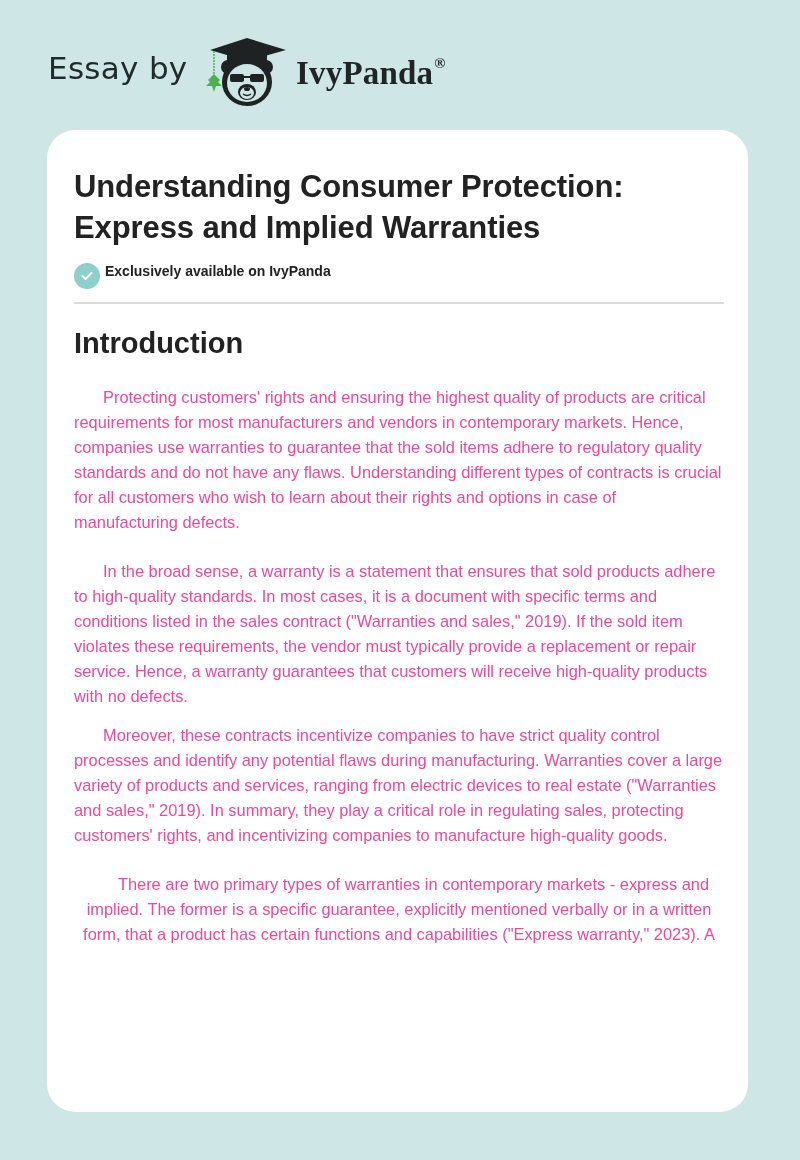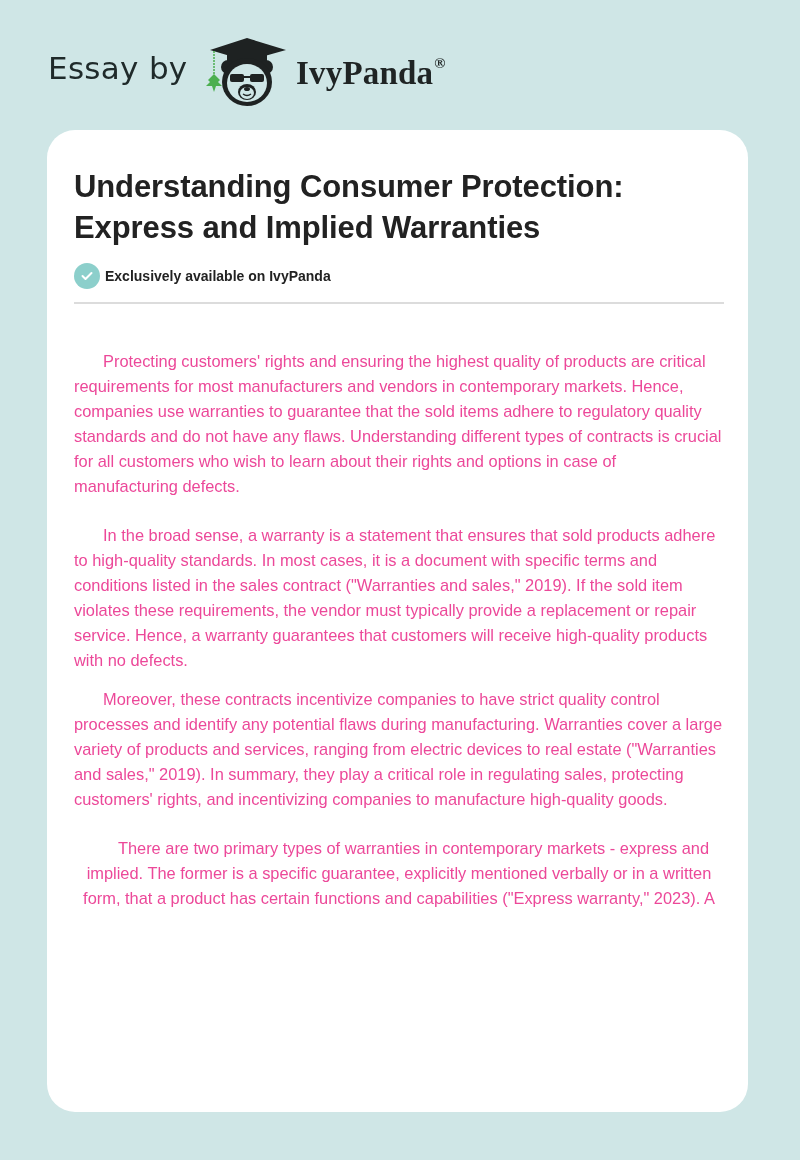--- a/index.html
+++ b/index.html
@@ -80,21 +80,20 @@
     line-height: 41px;
     font-weight: bold;
     color: #222;
     letter-spacing: -0.1px;
   }
   .badge {
     position: absolute;
     top: 133px;
     left: 0;
     display: flex;
-    align-items: center;
     height: 26px;
   }
   .badge-check {
     width: 26px;
     height: 26px;
     border-radius: 50%;
     background: #8ccfcb;
     display: flex;
     align-items: center;
     justify-content: center;
@@ -184,20 +183,21 @@
           <path d="M1.5,5 L4.5,8 L10.5,2" stroke="#ffffff" stroke-width="2" fill="none" stroke-linecap="round" stroke-linejoin="round"></path>
         </svg>
       </span>
       <span class="badge-text">Exclusively available on IvyPanda</span>
     </div>
 
     <div class="divider"></div>
 
     <div class="content">
       <section class="section-1">
+        <h2 class="section-heading">Introduction</h2>
         <p class="para">Protecting customers' rights and ensuring the highest quality of products are critical requirements for most manufacturers and vendors in contemporary markets. Hence, companies use warranties to guarantee that the sold items adhere to regulatory quality standards and do not have any flaws. Understanding different types of contracts is crucial for all customers who wish to learn about their rights and options in case of manufacturing defects.</p>
       </section>
 
       <section class="section-2">
         <p class="para first">In the broad sense, a warranty is a statement that ensures that sold products adhere to high-quality standards. In most cases, it is a document with specific terms and conditions listed in the sales contract ("Warranties and sales," 2019). If the sold item violates these requirements, the vendor must typically provide a replacement or repair service. Hence, a warranty guarantees that customers will receive high-quality products with no defects.</p>
         <p class="para second">Moreover, these contracts incentivize companies to have strict quality control processes and identify any potential flaws during manufacturing. Warranties cover a large variety of products and services, ranging from electric devices to real estate ("Warranties and sales," 2019). In summary, they play a critical role in regulating sales, protecting customers' rights, and incentivizing companies to manufacture high-quality goods.</p>
       </section>
 
       <section class="section-3">
         <p class="para">There are two primary types of warranties in contemporary markets - express and implied. The former is a specific guarantee, explicitly mentioned verbally or in a written form, that a product has certain functions and capabilities ("Express warranty," 2023). A</p>

